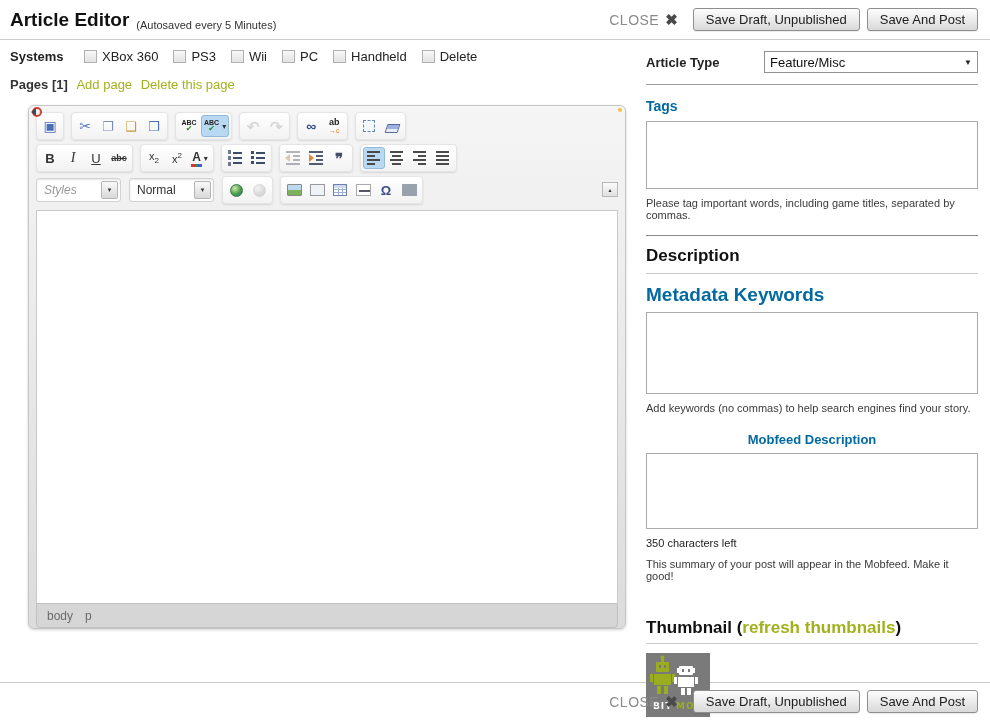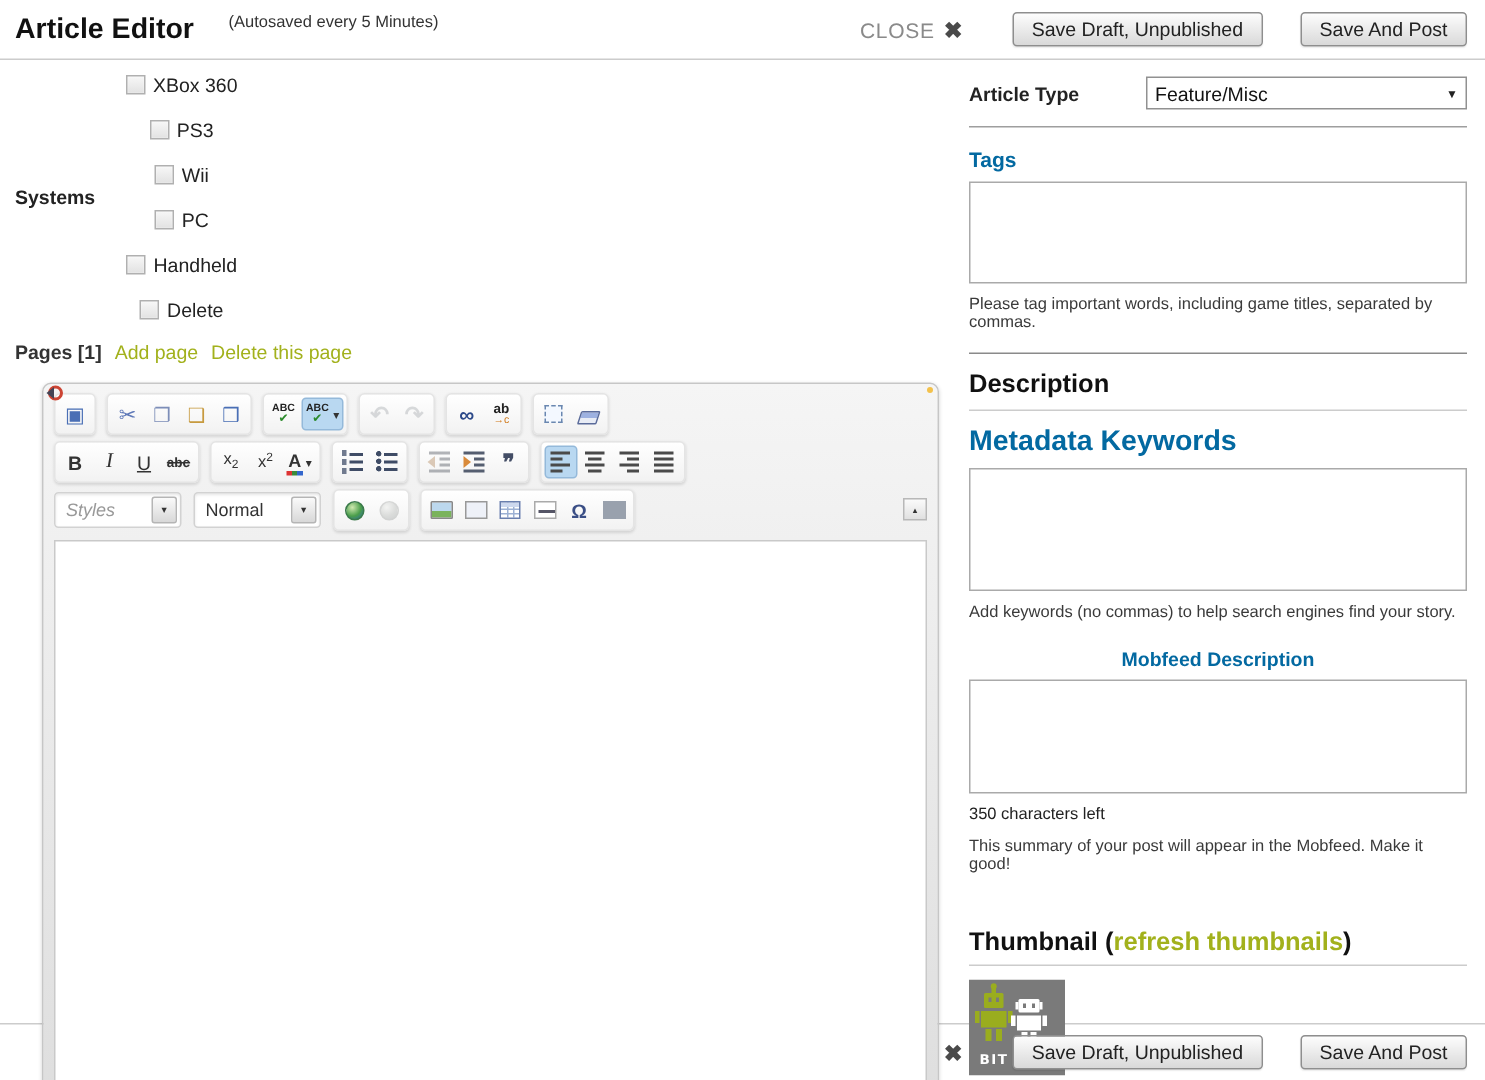--- a/index.html
+++ b/index.html
@@ -6,46 +6,46 @@
   html,body { width:990px; height:720px; }
   body {
     font-family:"Liberation Sans", sans-serif;
     background:#fff; color:#222; font-size:13px; overflow:hidden;
   }
   
   .topbar {
     height:40px; display:flex; align-items:center; justify-content:space-between;
     padding:0 12px 0 10px; border-bottom:1px solid #ccc;
   }
-  .titlewrap { display:flex; align-items:flex-start; gap:23px; }
+  .titlewrap { display:flex; align-items:flex-end; gap:7px; }
   .titlewrap h1 { font-size:19px; font-weight:bold; color:#111; }
   .autosave { font-size:11px; color:#333; }
   .actions { display:flex; align-items:center; gap:7px; }
   .closewrap { display:flex; align-items:center; gap:6px; margin-right:8px; cursor:pointer; }
   .close-label { font-size:14px; color:#8a8a8a; letter-spacing:.5px; }
   .close-x { font-size:15px; color:#4a4a4a; font-weight:bold; }
   .btn {
     font-family:"Liberation Sans", sans-serif;
     font-size:13px; color:#222; height:23px; padding:0 12px;
     border:1px solid #8e8e8e; border-radius:3px;
     background:linear-gradient(#fdfdfd,#d9d9d9);
-    box-shadow:0 1px 1px rgba(0,0,0,.08); cursor:pointer;margin-left:18px;
+    box-shadow:0 1px 1px rgba(0,0,0,.08); cursor:pointer;
   }
   
   .cols { display:flex; height:642px; padding:0 12px 0 10px; }
   .leftcol { width:622px; flex:none; }
   .rightcol { flex:1; padding-left:14px; }
   
   .frow { display:flex; align-items:center; margin-top:9px; }
   .flabel { width:74px; flex:none; font-weight:bold; font-size:13px; color:#222; }
   .title-input {
     flex:1; height:22px; border:1px solid #a9a9a9; padding:0 4px;
     font-family:"Liberation Sans", sans-serif; font-size:13px; margin-right:8px;
   }
-  .sysitems { display:flex; align-items:center; gap:15px;flex-direction:column; }
+  .sysitems { display:flex; align-items:center; gap:15px; }
   .sysitem { display:flex; align-items:center; gap:5px; cursor:default; }
   .cb {
     width:13px; height:13px; border:1px solid #b0b0b0;
     background:linear-gradient(#f7f7f7,#e2e2e2); box-shadow:inset 0 0 1px #fff;
     display:inline-block; cursor:pointer;
   }
   .pagesrow { margin-top:13px; font-size:13px; }
   .pages-label { font-weight:bold; color:#333; }
   .glink { color:#a2b11c; text-decoration:none; cursor:pointer; font-weight:normal; }
   .pagesrow .glink { margin-left:5px; }

